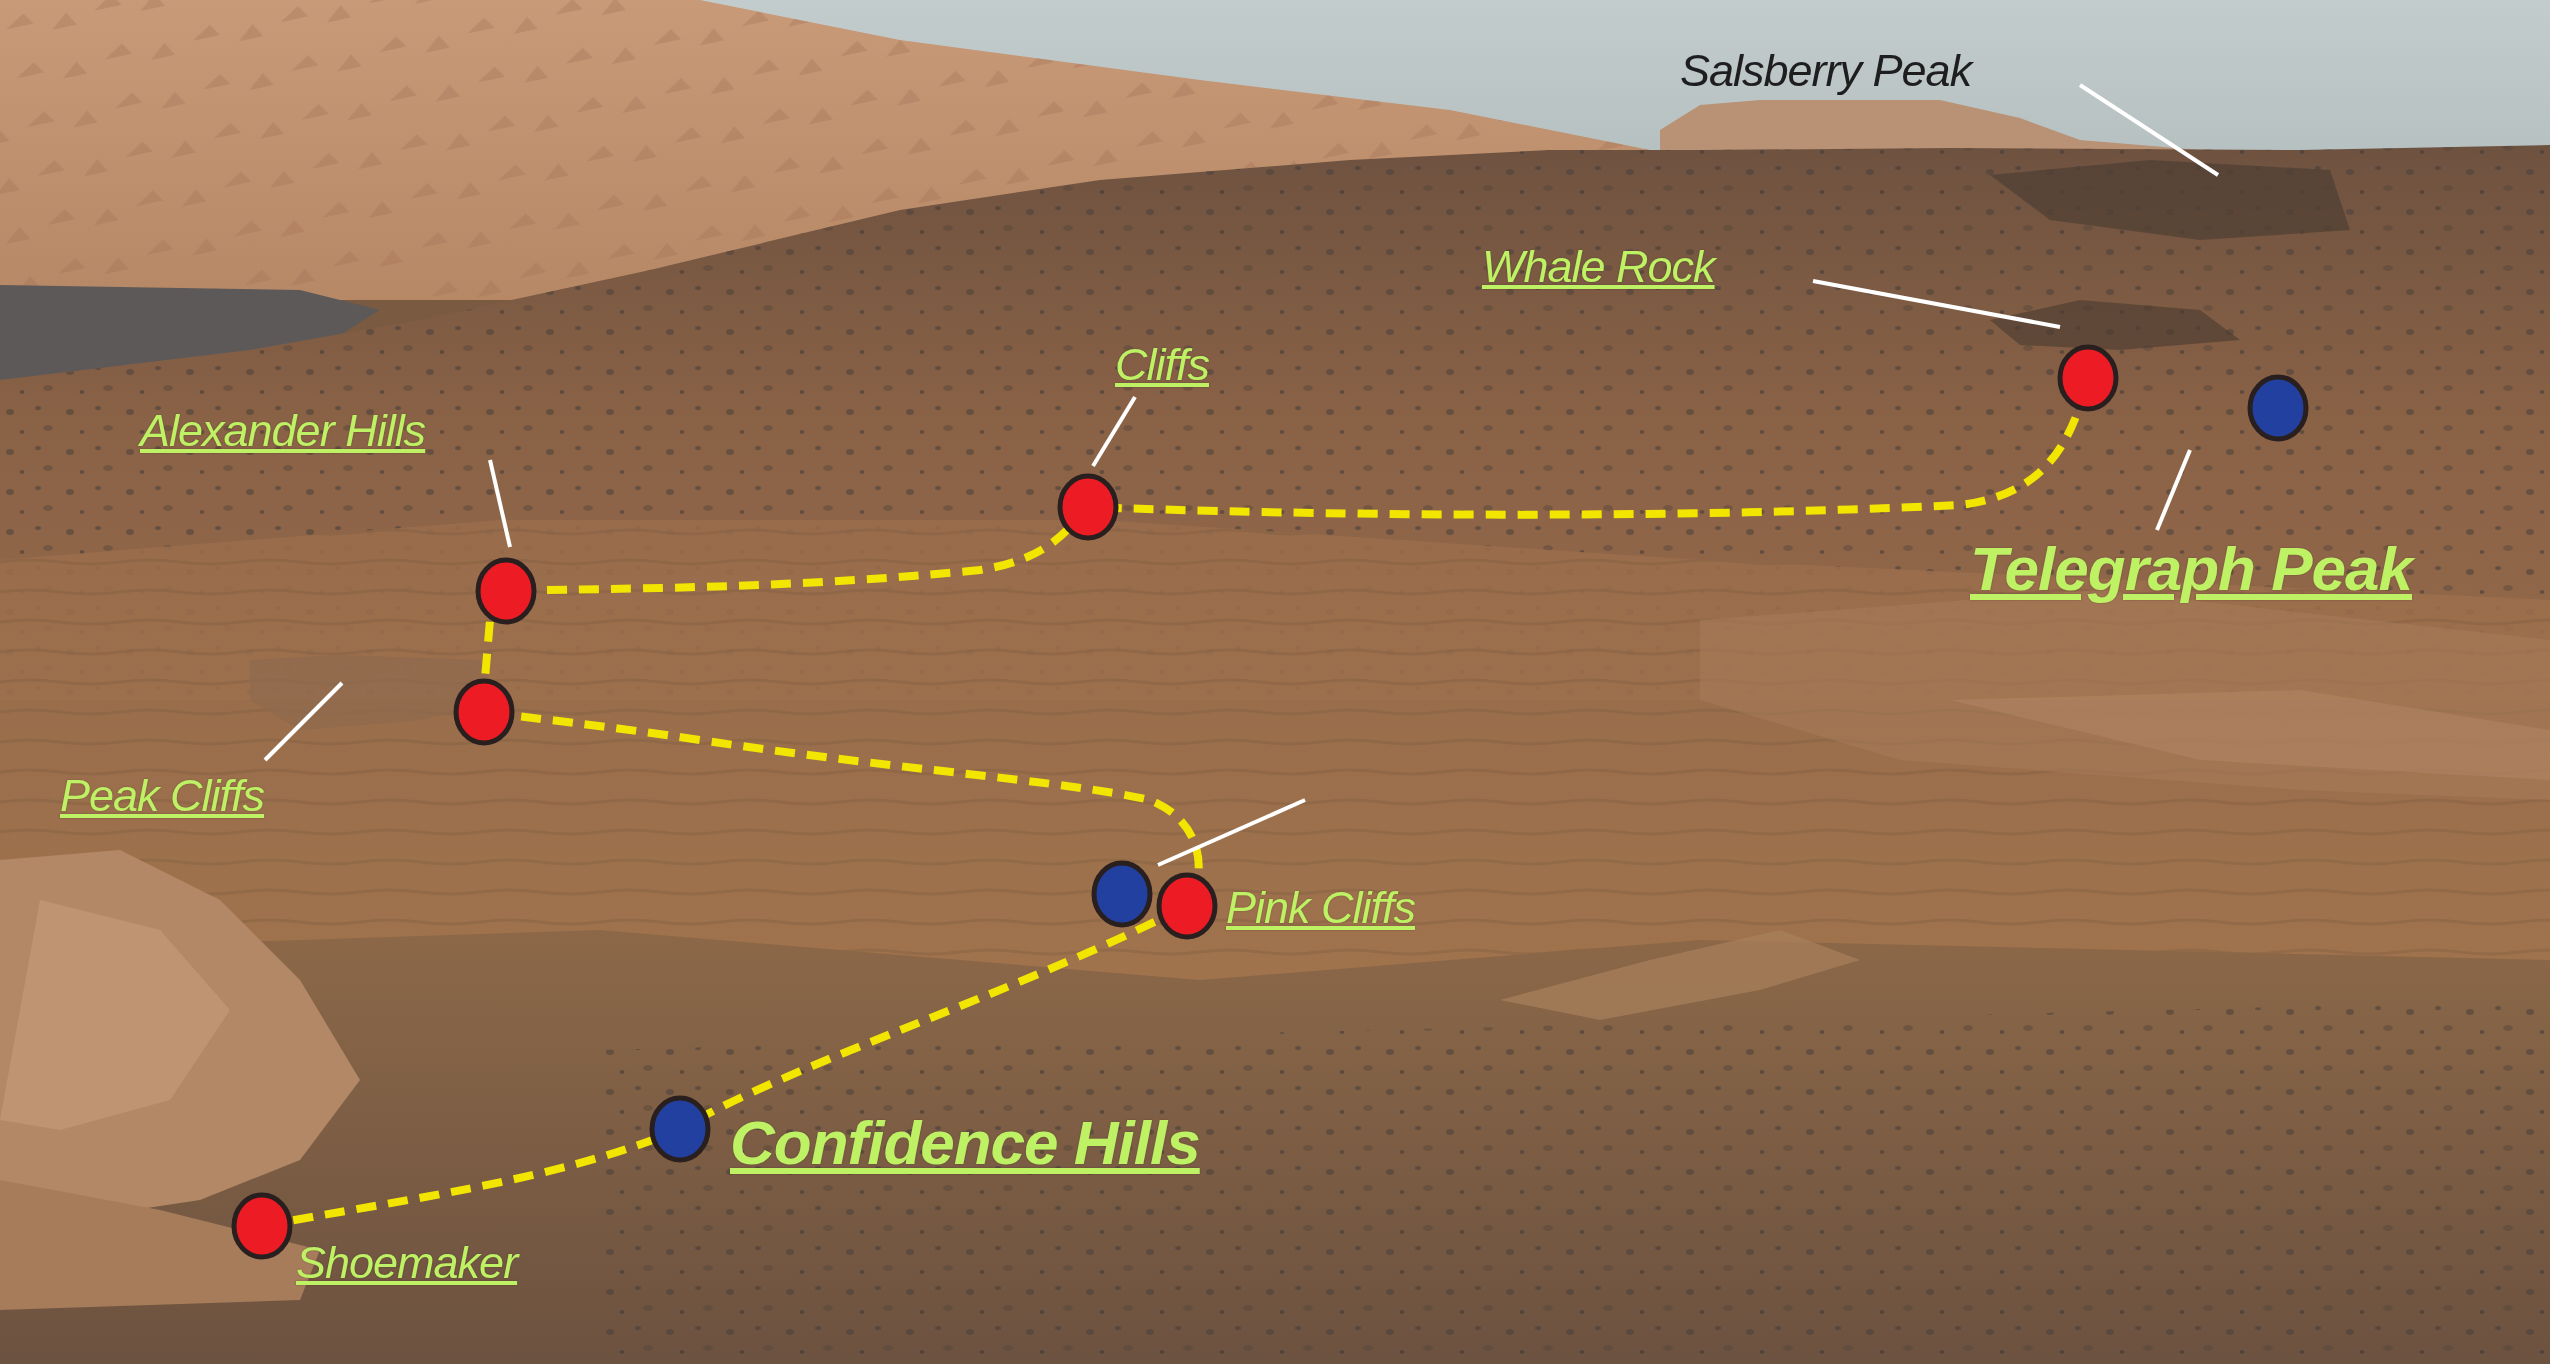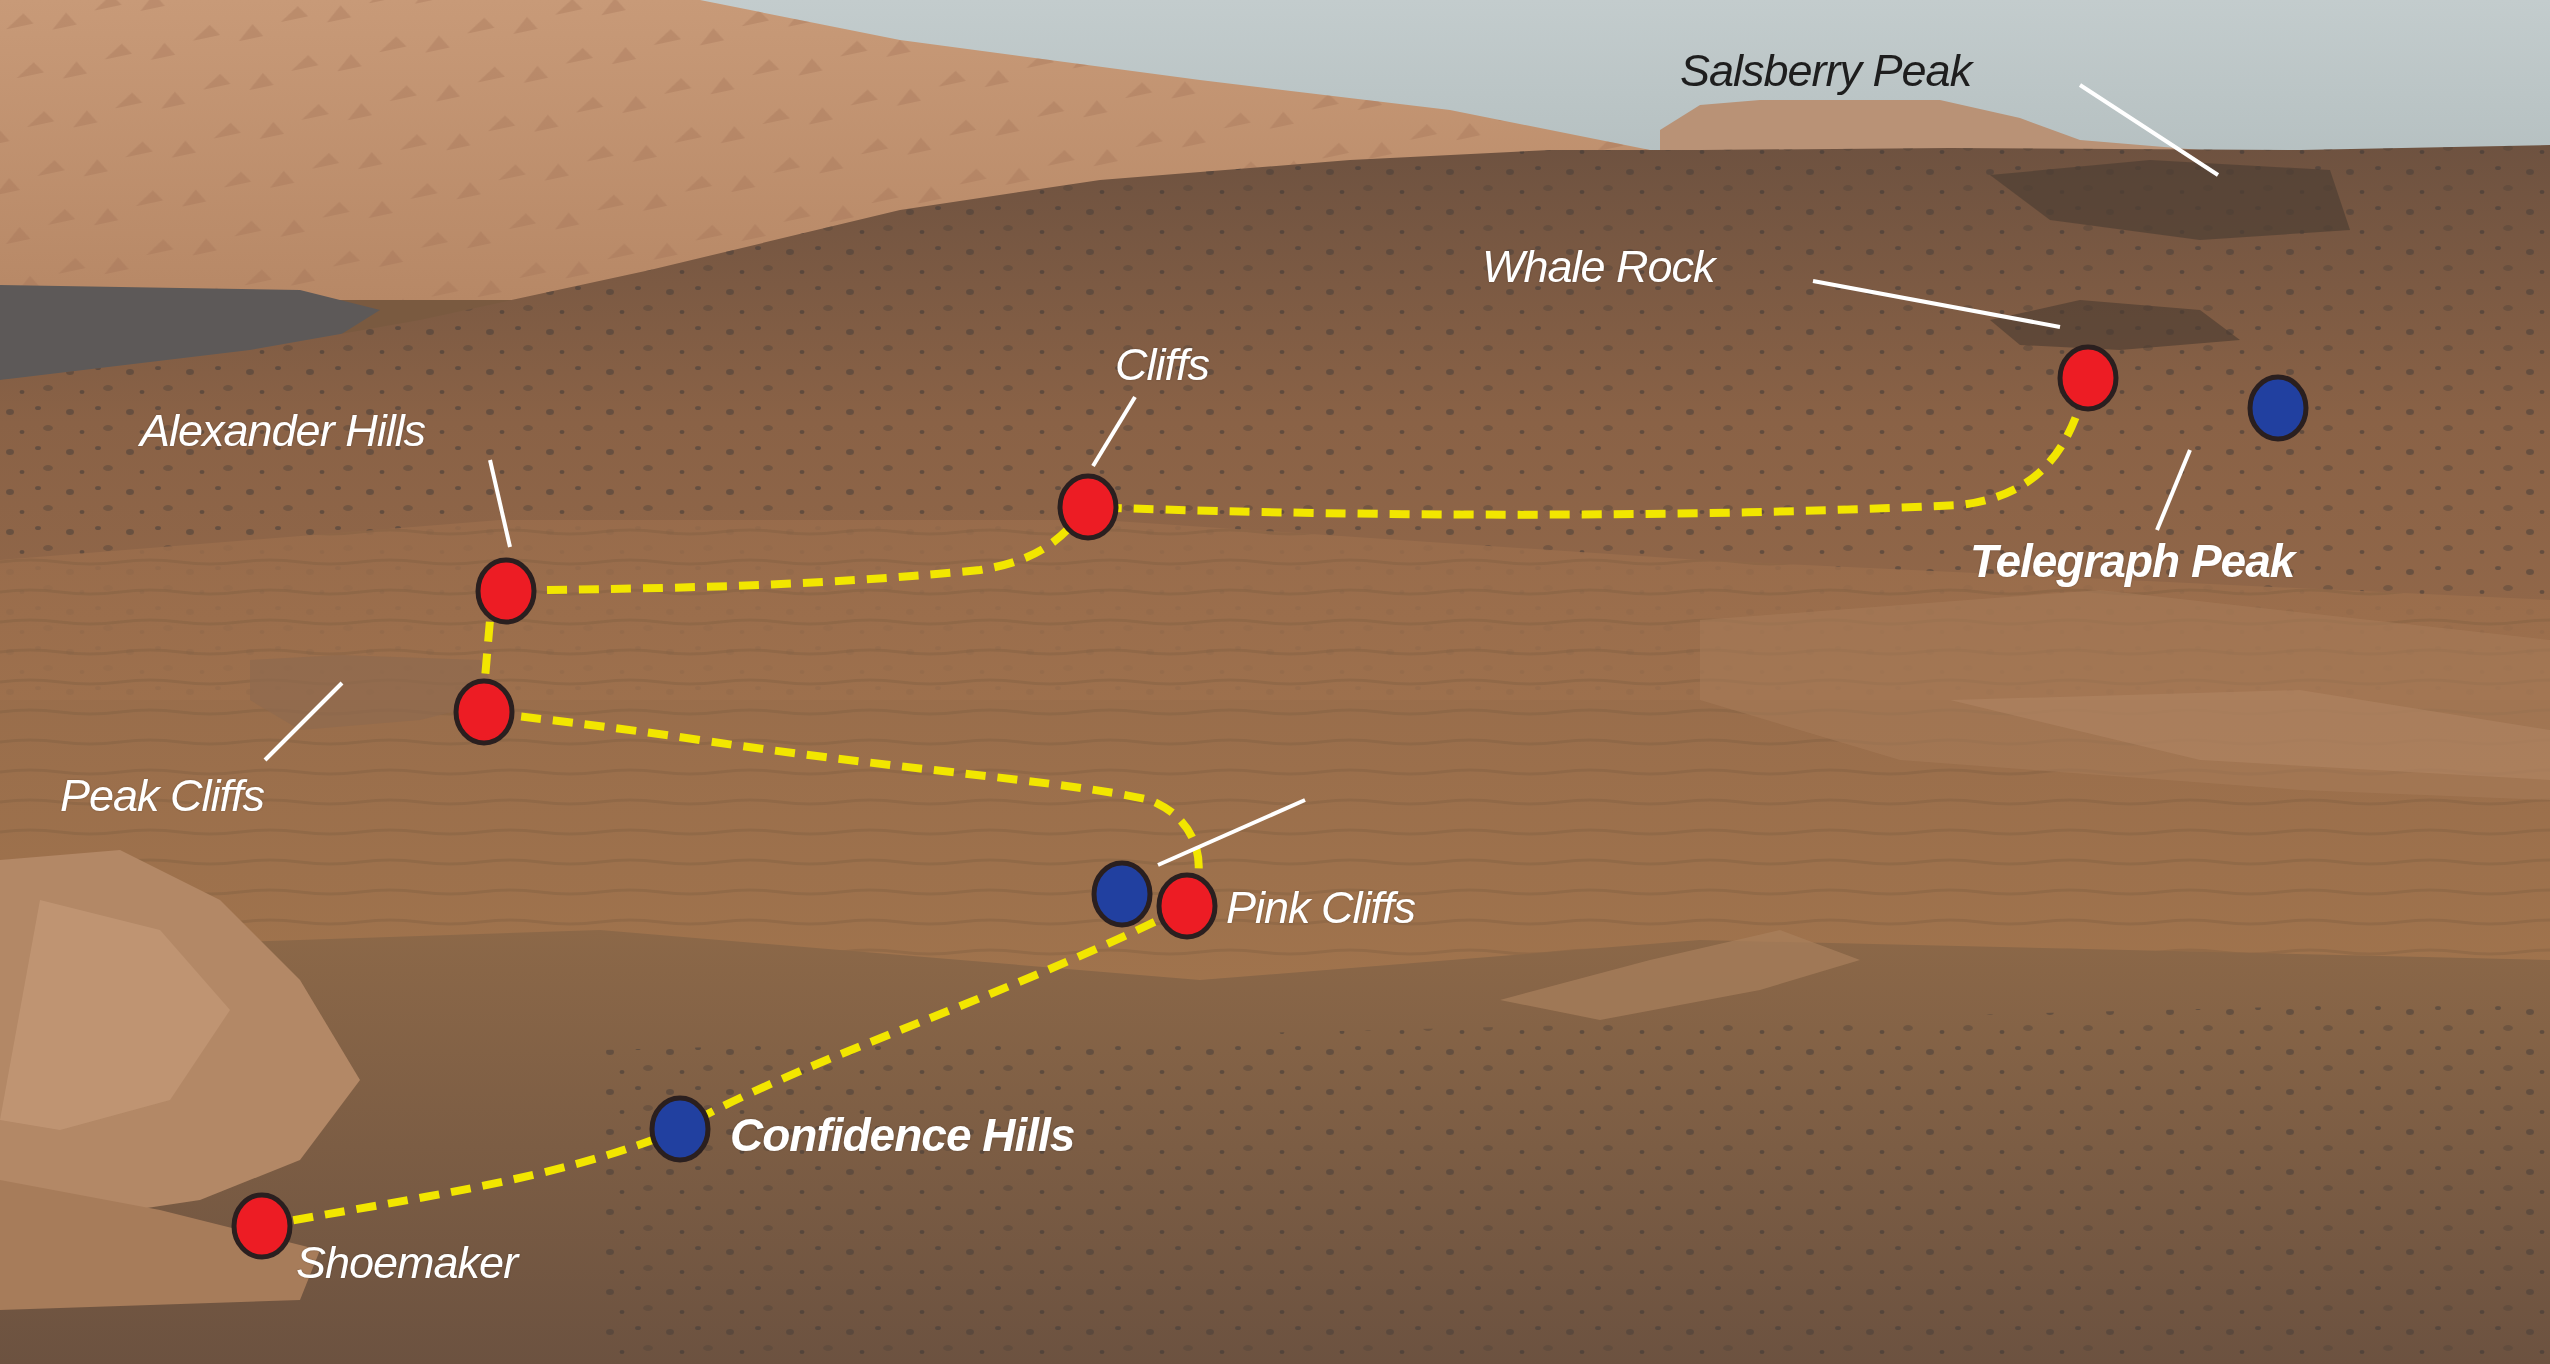--- a/index.html
+++ b/index.html
@@ -7,24 +7,24 @@
     .scene { position: relative; width: 2550px; height: 1364px; overflow: hidden; }
     .layer { position: absolute; left: 0; top: 0; width: 2550px; height: 1364px; }
     svg.layer { display: block; }
     .label {
       position: absolute;
       font-family: "Liberation Sans", sans-serif;
       font-style: italic;
       white-space: nowrap;
       line-height: 1;
     }
-    .label.white { color: #ffffff; }
+    .label.white { color: #bef264; text-decoration: underline; }
     .label.dark { color: #1e1e1e; }
     .label.normal { font-size: 45px; font-weight: normal; letter-spacing: -1px; }
-    .label.bold { font-size: 46px; font-weight: bold; letter-spacing: -1px; }
+    .label.bold { font-size: 62px; font-weight: bold; letter-spacing: -1px; }
     .label.shadow { text-shadow: 0 0 2px rgba(0,0,0,0.25); }
   </style>
 </head>
 <body>
 
 <div class="scene">
 
   <svg class="layer" viewBox="0 0 2550 1364" xmlns="http://www.w3.org/2000/svg">
     <defs>
       <linearGradient id="skyG" x1="0" y1="0" x2="0" y2="1">

